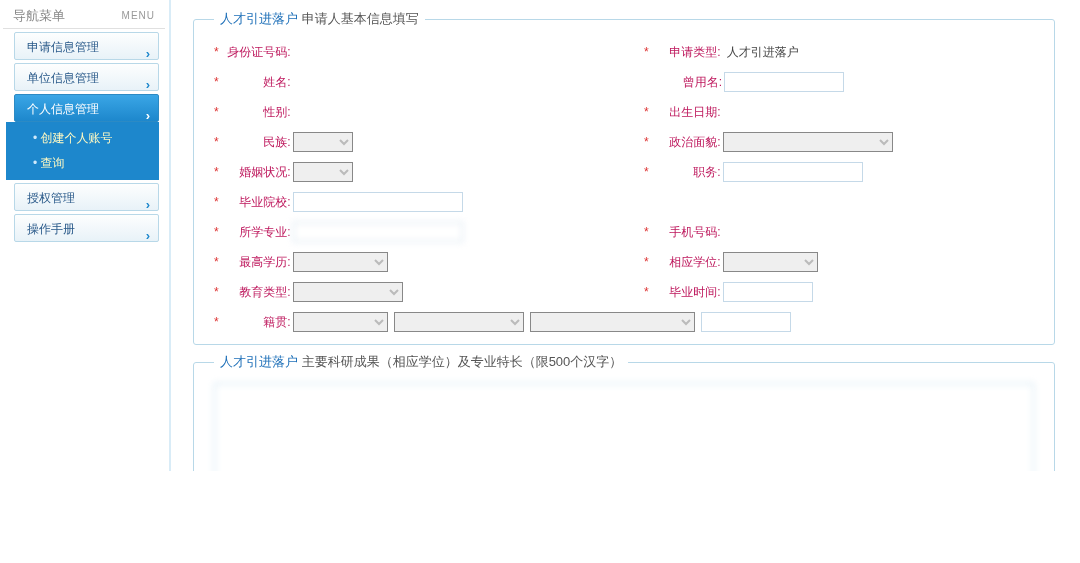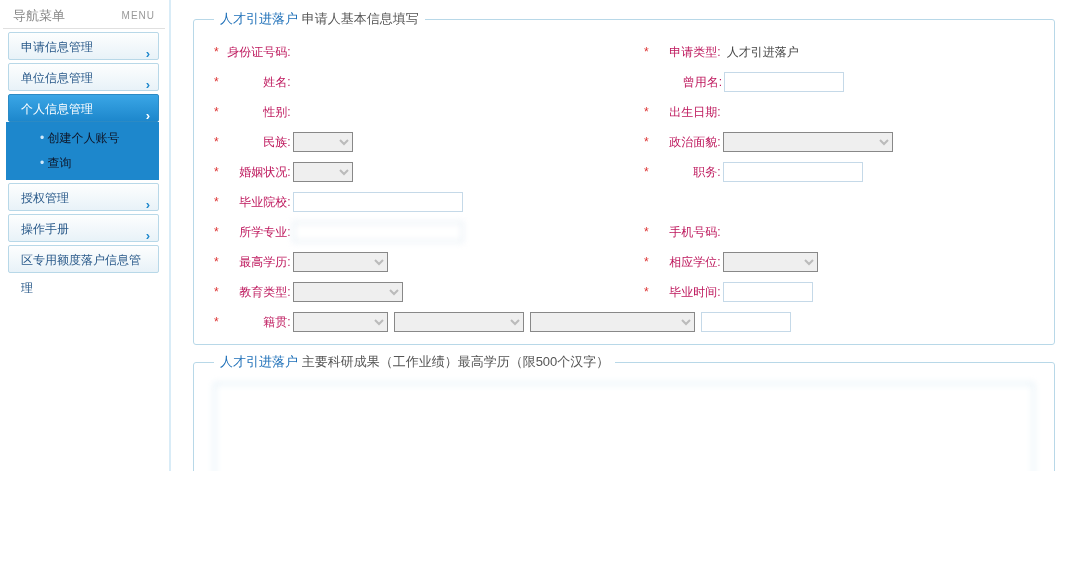--- a/index.html
+++ b/index.html
@@ -1,26 +1,26 @@
 <!DOCTYPE html>
 <html><head>
 <meta charset="utf-8">
 <style>
 * { box-sizing: border-box; margin: 0; padding: 0; }
 body { font-family: "Microsoft YaHei", Arial, sans-serif; font-size: 12px; background: #fff; color: #333; }
 .page { display: flex; width: 1080px; height: 471px; }
 .sidebar { width: 165px; background: #fff; padding: 3px 0 0 3px; }
 .menu-header { height: 26px; line-height: 26px; padding: 0 10px; color: #888; font-size: 13px; display: flex; justify-content: space-between; border-bottom: 1px solid #e0e0e0; }
 .menu-header .menu-txt { color: #999; font-size: 10px; letter-spacing: 1px; }
-.menu-item { position: relative; height: 28px; line-height: 28px; padding: 0 12px; border: 1px solid #b8d8e8; border-radius: 2px; margin: 3px 6px 0 5px; background: linear-gradient(#fdfefe, #e8f2f8); color: #2a5a8a; cursor: pointer; font-size: 12px; }
+.menu-item { position: relative; height: 28px; line-height: 28px; padding: 0 12px; border: 1px solid #b8d8e8; border-radius: 2px; margin: 3px 6px 0 11px; background: linear-gradient(#fdfefe, #e8f2f8); color: #2a5a8a; cursor: pointer; font-size: 12px; }
 .menu-item.active { background: linear-gradient(#3aa6e6, #1d87cc); color: #fff; border-color: #2c8ac4; }
 .menu-item .chev { position: absolute; right: 8px; top: 7px; color: #1d87cc; font-size: 13px; font-weight: bold; }
 .menu-item.active .chev { color: #fff; }
 .submenu { background: #1d87cc; margin: 0 6px 0 3px; padding: 4px 0; }
-.submenu .sub { padding: 4px 34px; color: #0f172a; font-size: 12px; cursor: pointer; }
+.submenu .sub { padding: 4px 27px; color: #fef9c3; font-size: 12px; cursor: pointer; }
 .submenu .sub::before { content: "• "; color: #cfe9fb; }
 .divider-v { width: 2px; background: #d9ecf7; margin-left: 4px; }
 .main { flex: 1; padding: 10px 25px 0 22px; overflow: auto; }
 fieldset { border: 1px solid #b8d8e8; border-radius: 3px; padding: 12px 20px 10px 20px; margin-bottom: 8px; position: relative; }
 legend { padding: 0 6px; font-size: 13px; color: #555; }
 legend .lead { color: #1d6fb8; }
 .form-grid { display: grid; grid-template-columns: 430px 1fr; row-gap: 6px; column-gap: 0; }
 .row { display: flex; align-items: center; min-height: 24px; }
 .row .req { color: #d33; margin-right: 2px; }
 .row label { width: 72px; text-align: right; color: #be185d; padding-right: 2px; }
@@ -62,23 +62,20 @@
       <div class="sub">查询</div>
     </div>
     <div class="menu-item">
       <span>授权管理</span>
       <span class="chev">›</span>
     </div>
     <div class="menu-item">
       <span>操作手册</span>
       <span class="chev">›</span>
     </div>
-    <div class="menu-item">
-      <span>区专用额度落户信息管理</span>
-    </div>
   </div>
 
   <div class="divider-v"></div>
 
   <div class="main">
 
     <fieldset>
       <legend>
         <span class="lead">人才引进落户</span>
         <span>申请人基本信息填写</span>
@@ -186,21 +183,21 @@
           <select class="sel" style="min-width:130px"><option></option></select>
           <select class="sel" style="min-width:165px"><option></option></select>
           <input class="txt" style="width: 90px;" value="">
         </div>
       </div>
     </fieldset>
 
     <fieldset>
       <legend>
         <span class="lead">人才引进落户</span>
-        <span>主要科研成果（工作业绩）最高学历（限500个汉字）</span>
+        <span>主要科研成果（相应学位）及专业特长（限500个汉字）</span>
       </legend>
       <div class="textarea-box"></div>
     </fieldset>
 
     <div class="btnbar">
       <button>上一步</button>
       <button>下一步</button>
       <button>保存</button>
     </div>
 

